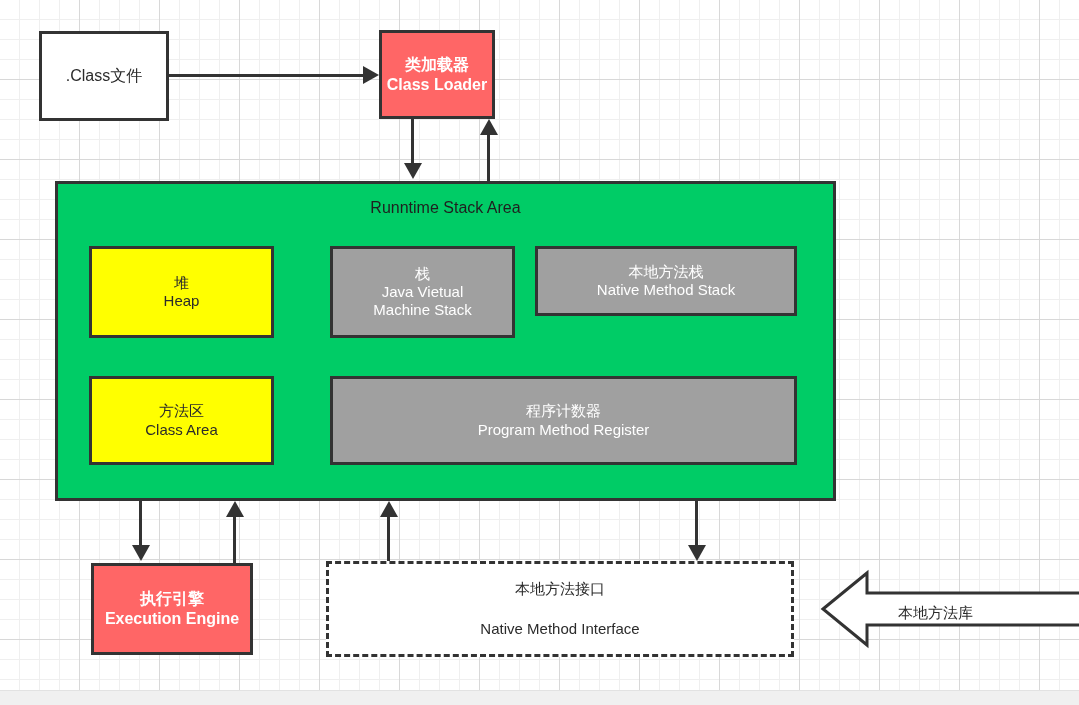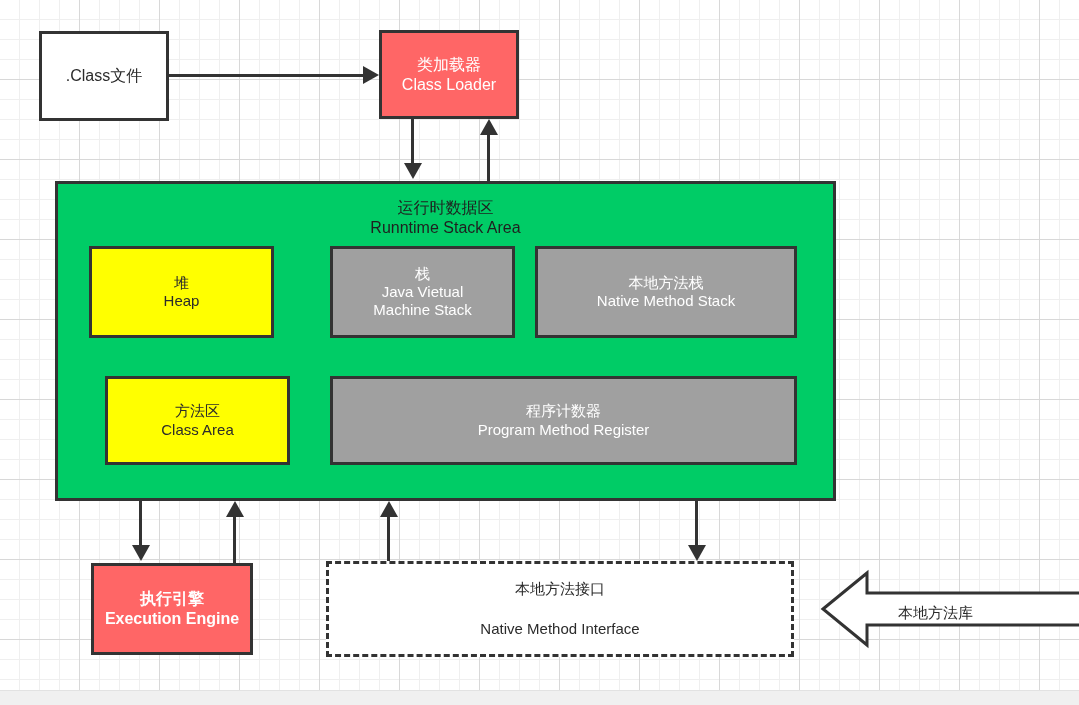--- a/index.html
+++ b/index.html
@@ -57,30 +57,30 @@
   .gray-node  { background: #a0a0a0; color: #ffffff; }
   .green-area { background: #00cc66; color: #1f1f1f; }
   .dashed-node{
     background: #ffffff;
     color: #2b2b2b;
     border: 3px dashed #333333;
   }
 
   
   #class-file      { left: 39px;  top: 31px;  width: 130px; height: 90px;  font-size: 16px; }
-  #class-loader    { left: 379px; top: 30px;  width: 140px; height: 89px;  font-size: 16px; font-weight: normal; }
+  #class-loader    { left: 379px; top: 30px;  width: 116px; height: 89px;  font-size: 16px; font-weight: bold; }
   #runtime-area    { left: 55px;  top: 181px; width: 781px; height: 320px; border-width: 3px; display: block; }
   #runtime-title   {
       position: absolute; left: 0; right: 0; top: 14px;
       text-align: center; font-size: 16px; color: #1f1f1f; line-height: 1.25;
   }
   #heap            { left: 31px;  top: 62px;  width: 185px; height: 92px;  font-size: 15px; }
   #jvm-stack       { left: 272px; top: 62px;  width: 185px; height: 92px;  font-size: 15px; }
-  #native-stack    { left: 477px; top: 62px;  width: 262px; height: 92px;  font-size: 15px; }
-  #method-area     { left: 31px;  top: 192px; width: 185px; height: 89px;  font-size: 15px; margin-left: 16px; }
+  #native-stack    { left: 477px; top: 62px;  width: 262px; height: 70px;  font-size: 15px; }
+  #method-area     { left: 31px;  top: 192px; width: 185px; height: 89px;  font-size: 15px; }
   #pc-register     { left: 272px; top: 192px; width: 467px; height: 89px;  font-size: 15px; }
 
   #execution-engine{ left: 91px;  top: 563px; width: 162px; height: 92px;  font-size: 16px; font-weight: bold; }
   #native-interface{ left: 326px; top: 561px; width: 468px; height: 96px;  font-size: 15px; gap: 21px; }
 
   .inner-node { position: absolute; }
 
   
   .conn { position: absolute; }
   .vline {
@@ -177,21 +177,20 @@
   </div>
 
   <div id="class-loader" class="node red-node">
     <span class="l1">类加载器</span>
     <span class="l2">Class Loader</span>
   </div>
 
   <div id="runtime-area" class="node green-area">
 
     <div id="runtime-title">
-      <span class="l1">运行时数据区</span>
       <span class="l2">Runntime Stack Area</span>
     </div>
 
     <div id="heap" class="node yellow-node inner-node">
       <span class="l1">堆</span>
       <span class="l2">Heap</span>
     </div>
 
     <div id="jvm-stack" class="node gray-node inner-node">
       <span class="l1">栈</span>

